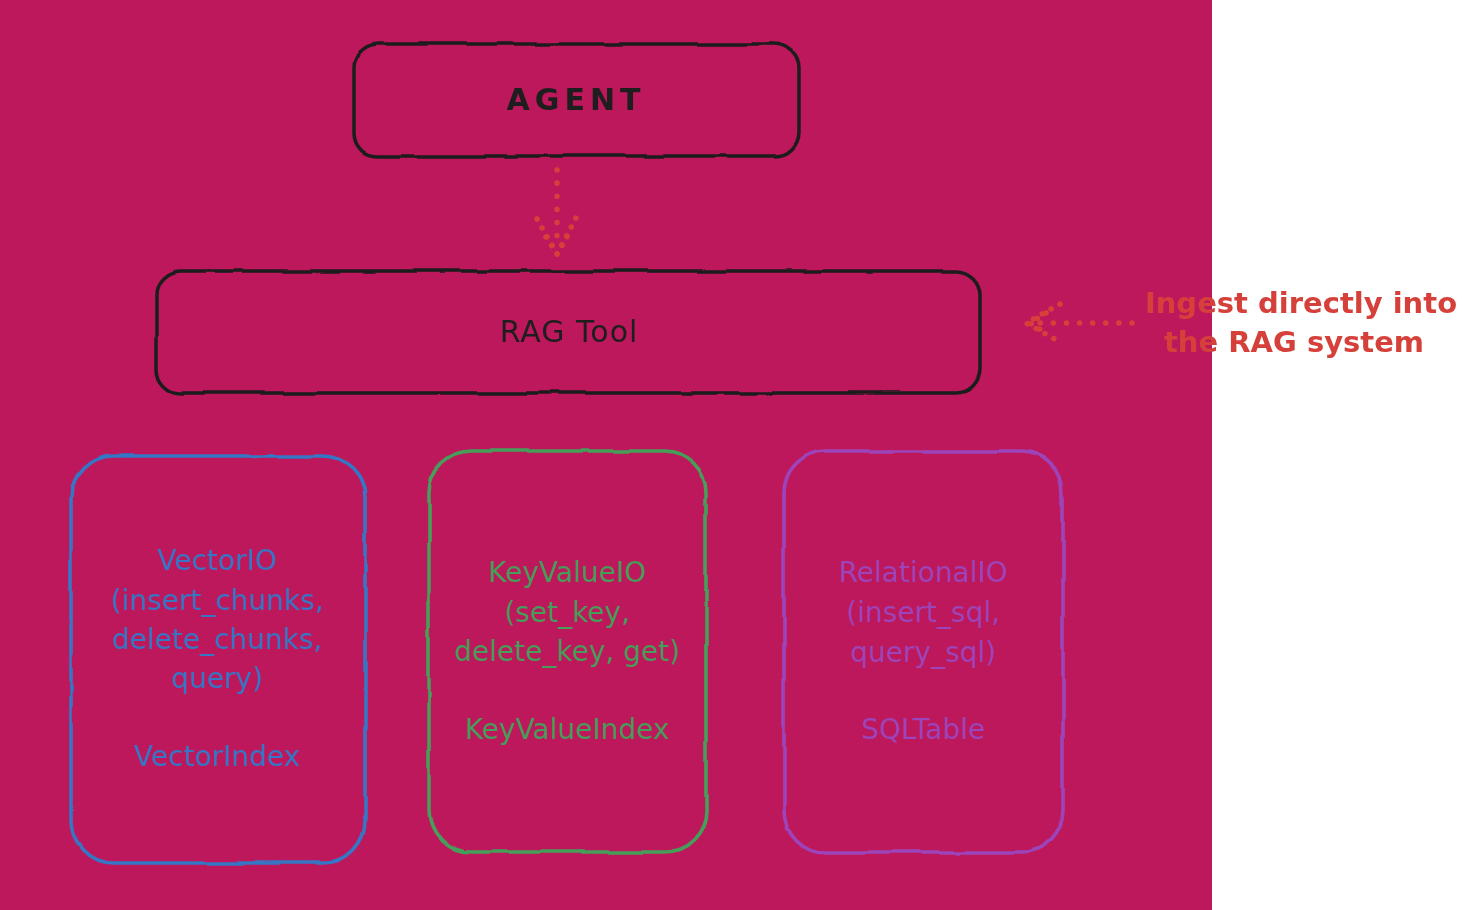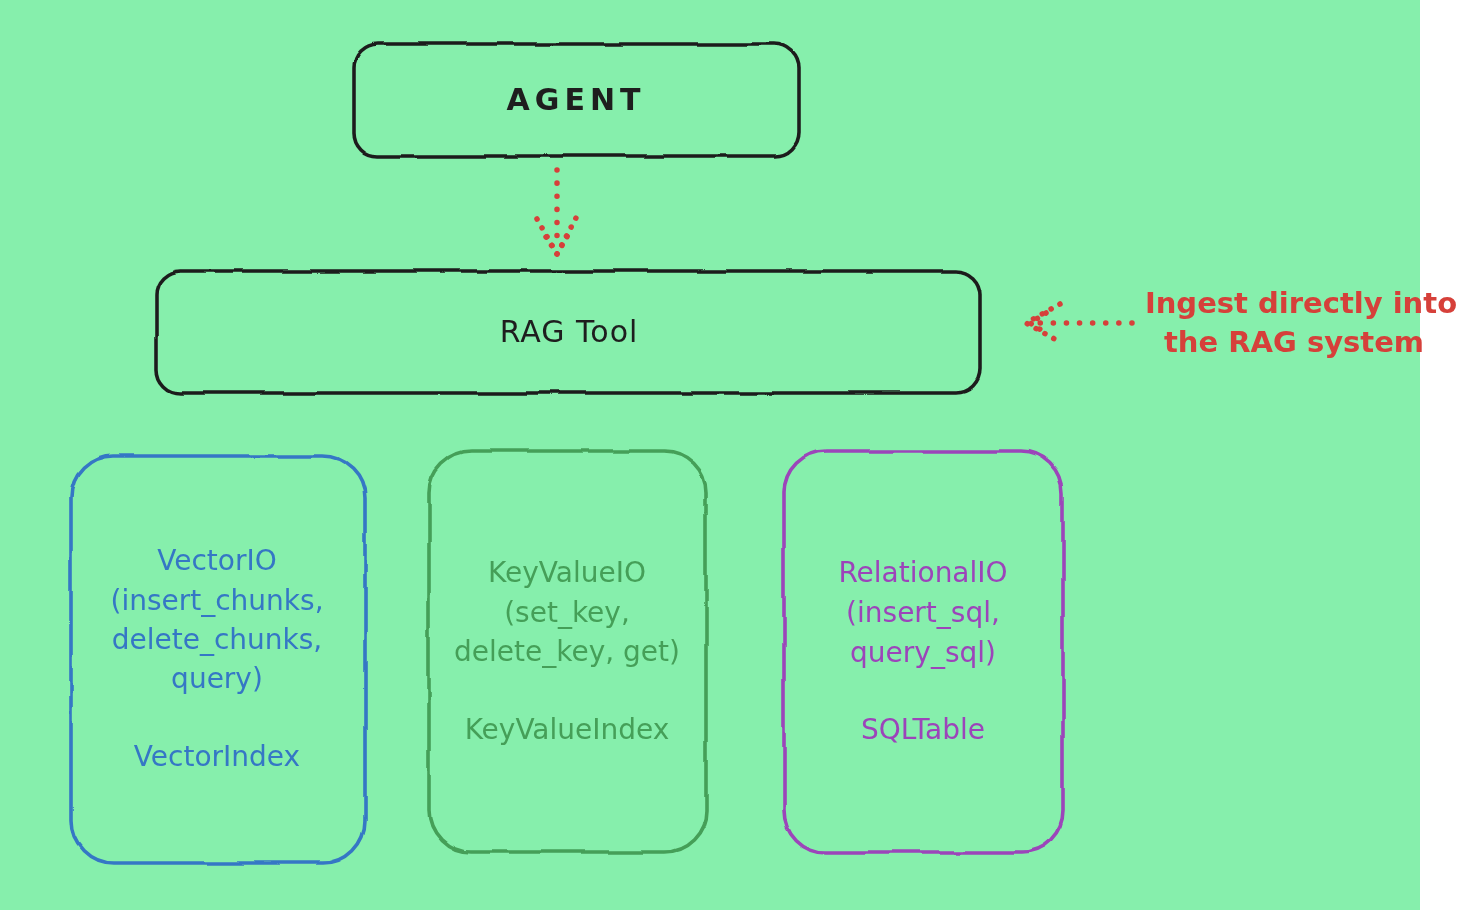--- a/index.html
+++ b/index.html
@@ -6,23 +6,23 @@
     margin: 0;
     padding: 0;
     background: #ffffff;
     width: 1484px;
     height: 910px;
     overflow: hidden;
     font-family: "DejaVu Sans", "Liberation Sans", sans-serif;
   }
   .canvas {
     position: relative;
-    width: 1420px;
+    width: 1212px;
     height: 910px;
-    background: #86efac;
+    background: #be185d;
   }
   svg { display: block; }
   .box-stroke {
     fill: none;
     stroke-width: 3.6;
     stroke-linejoin: round;
   }
   .black-stroke { stroke: #1e1e1e; }
   .dotted-arrow {
     fill: none;

